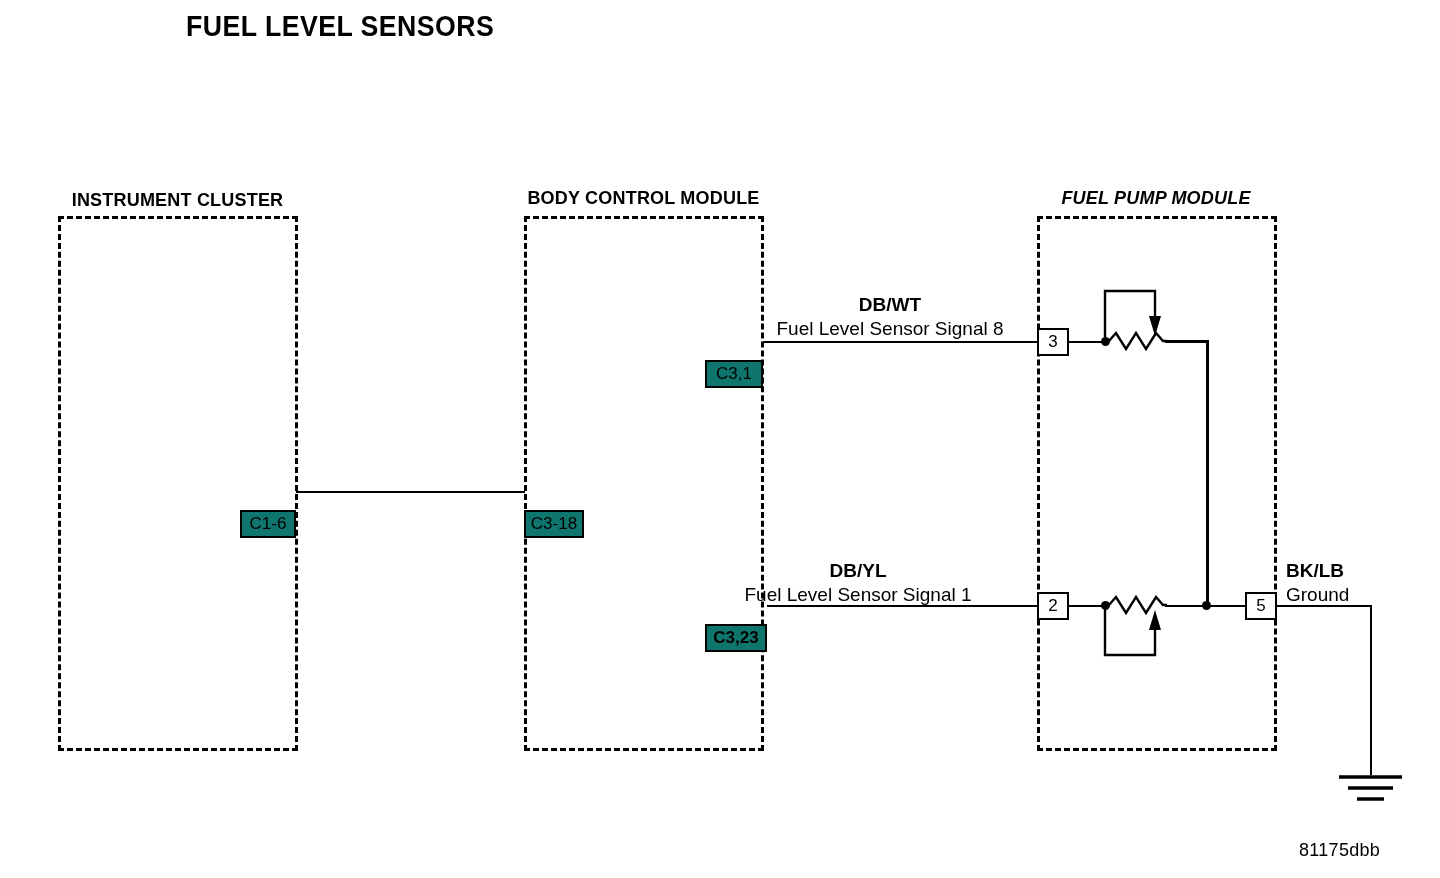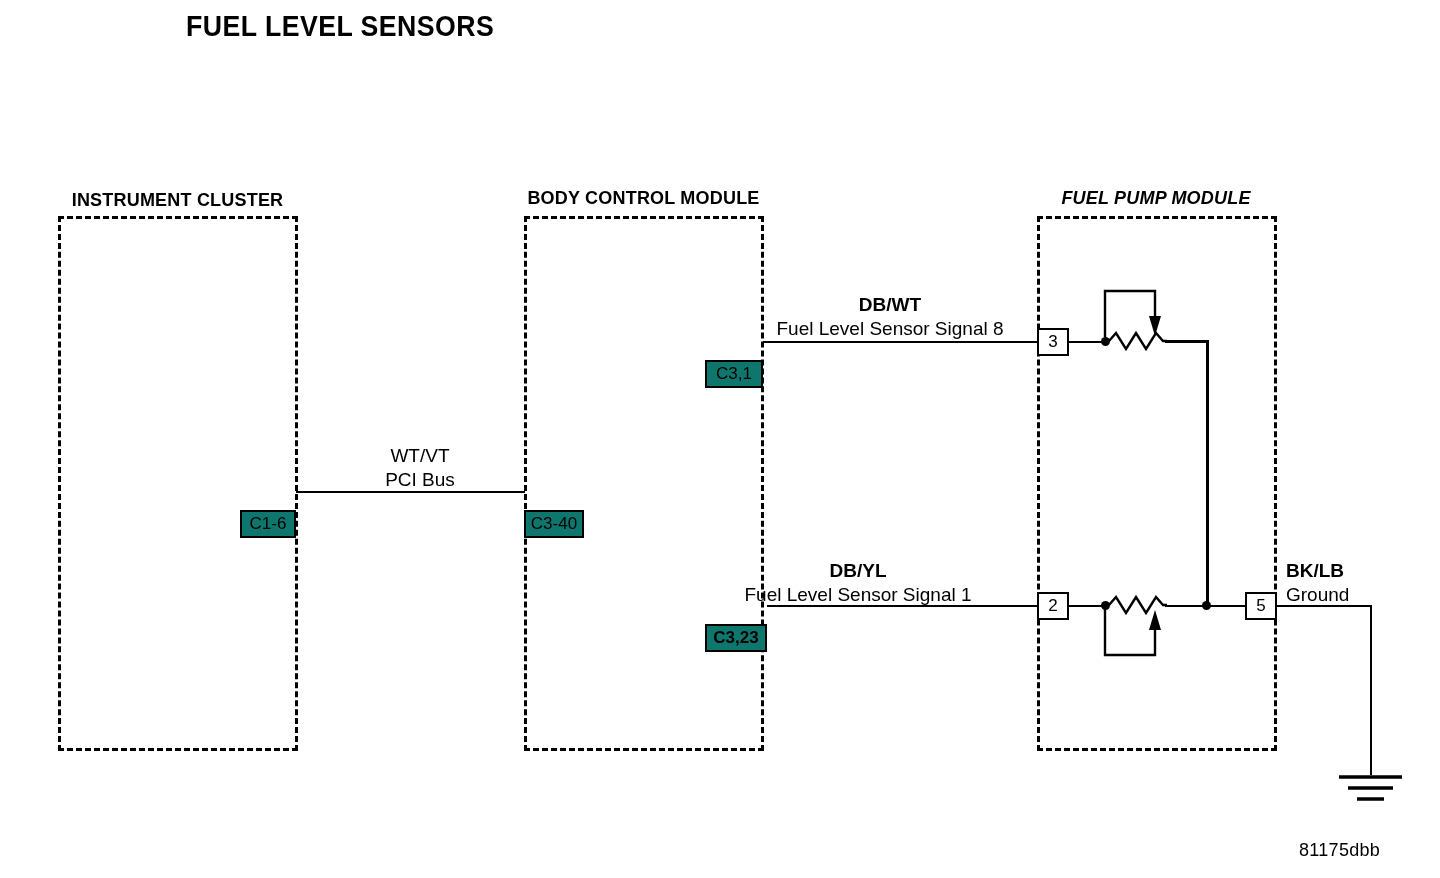--- a/index.html
+++ b/index.html
@@ -145,30 +145,26 @@
   <div class="pin" style="left:1037px; top:328px; width:32px; height:28px;">3</div>
 
   <div class="wire wire-h" style="left:1069px; top:341px; width:40px;"></div>
 
   <div class="junction-dot" style="left:1101px; top:337px;"></div>
 
   <div class="wire wire-thick-h" style="left:1165px; top:340px; width:44px;"></div>
 
   <div class="wire wire-thick-v" style="left:1206px; top:340px; height:266px;"></div>
 
-  <div class="wire-label" style="left:300px; top:444px; width:240px;">
-    <span class="code" style="font-weight:normal;">WT/VT</span>
-    <span class="desc">PCI Bus</span>
-  </div>
 
   <div class="connector" style="left:240px; top:478px; width:56px; height:28px;">C1-6</div>
 
   <div class="wire wire-h" style="left:296px; top:491px; width:229px;"></div>
 
-  <div class="connector" style="left:524px; top:478px; width:60px; height:28px;">C3-40</div>
+  <div class="connector" style="left:524px; top:478px; width:60px; height:28px;">C3-18</div>
 
   <div class="wire-label" style="left:728px; top:559px; width:260px;text-align:center;">
     <span class="code">DB/YL</span>
     <span class="desc">Fuel Level Sensor Signal 1</span>
   </div>
 
   <div class="connector" style="left:705px; top:592px; width:62px; height:28px;font-weight:bold;">C3,23</div>
 
   <div class="wire wire-h" style="left:767px; top:605px; width:270px;"></div>
 

